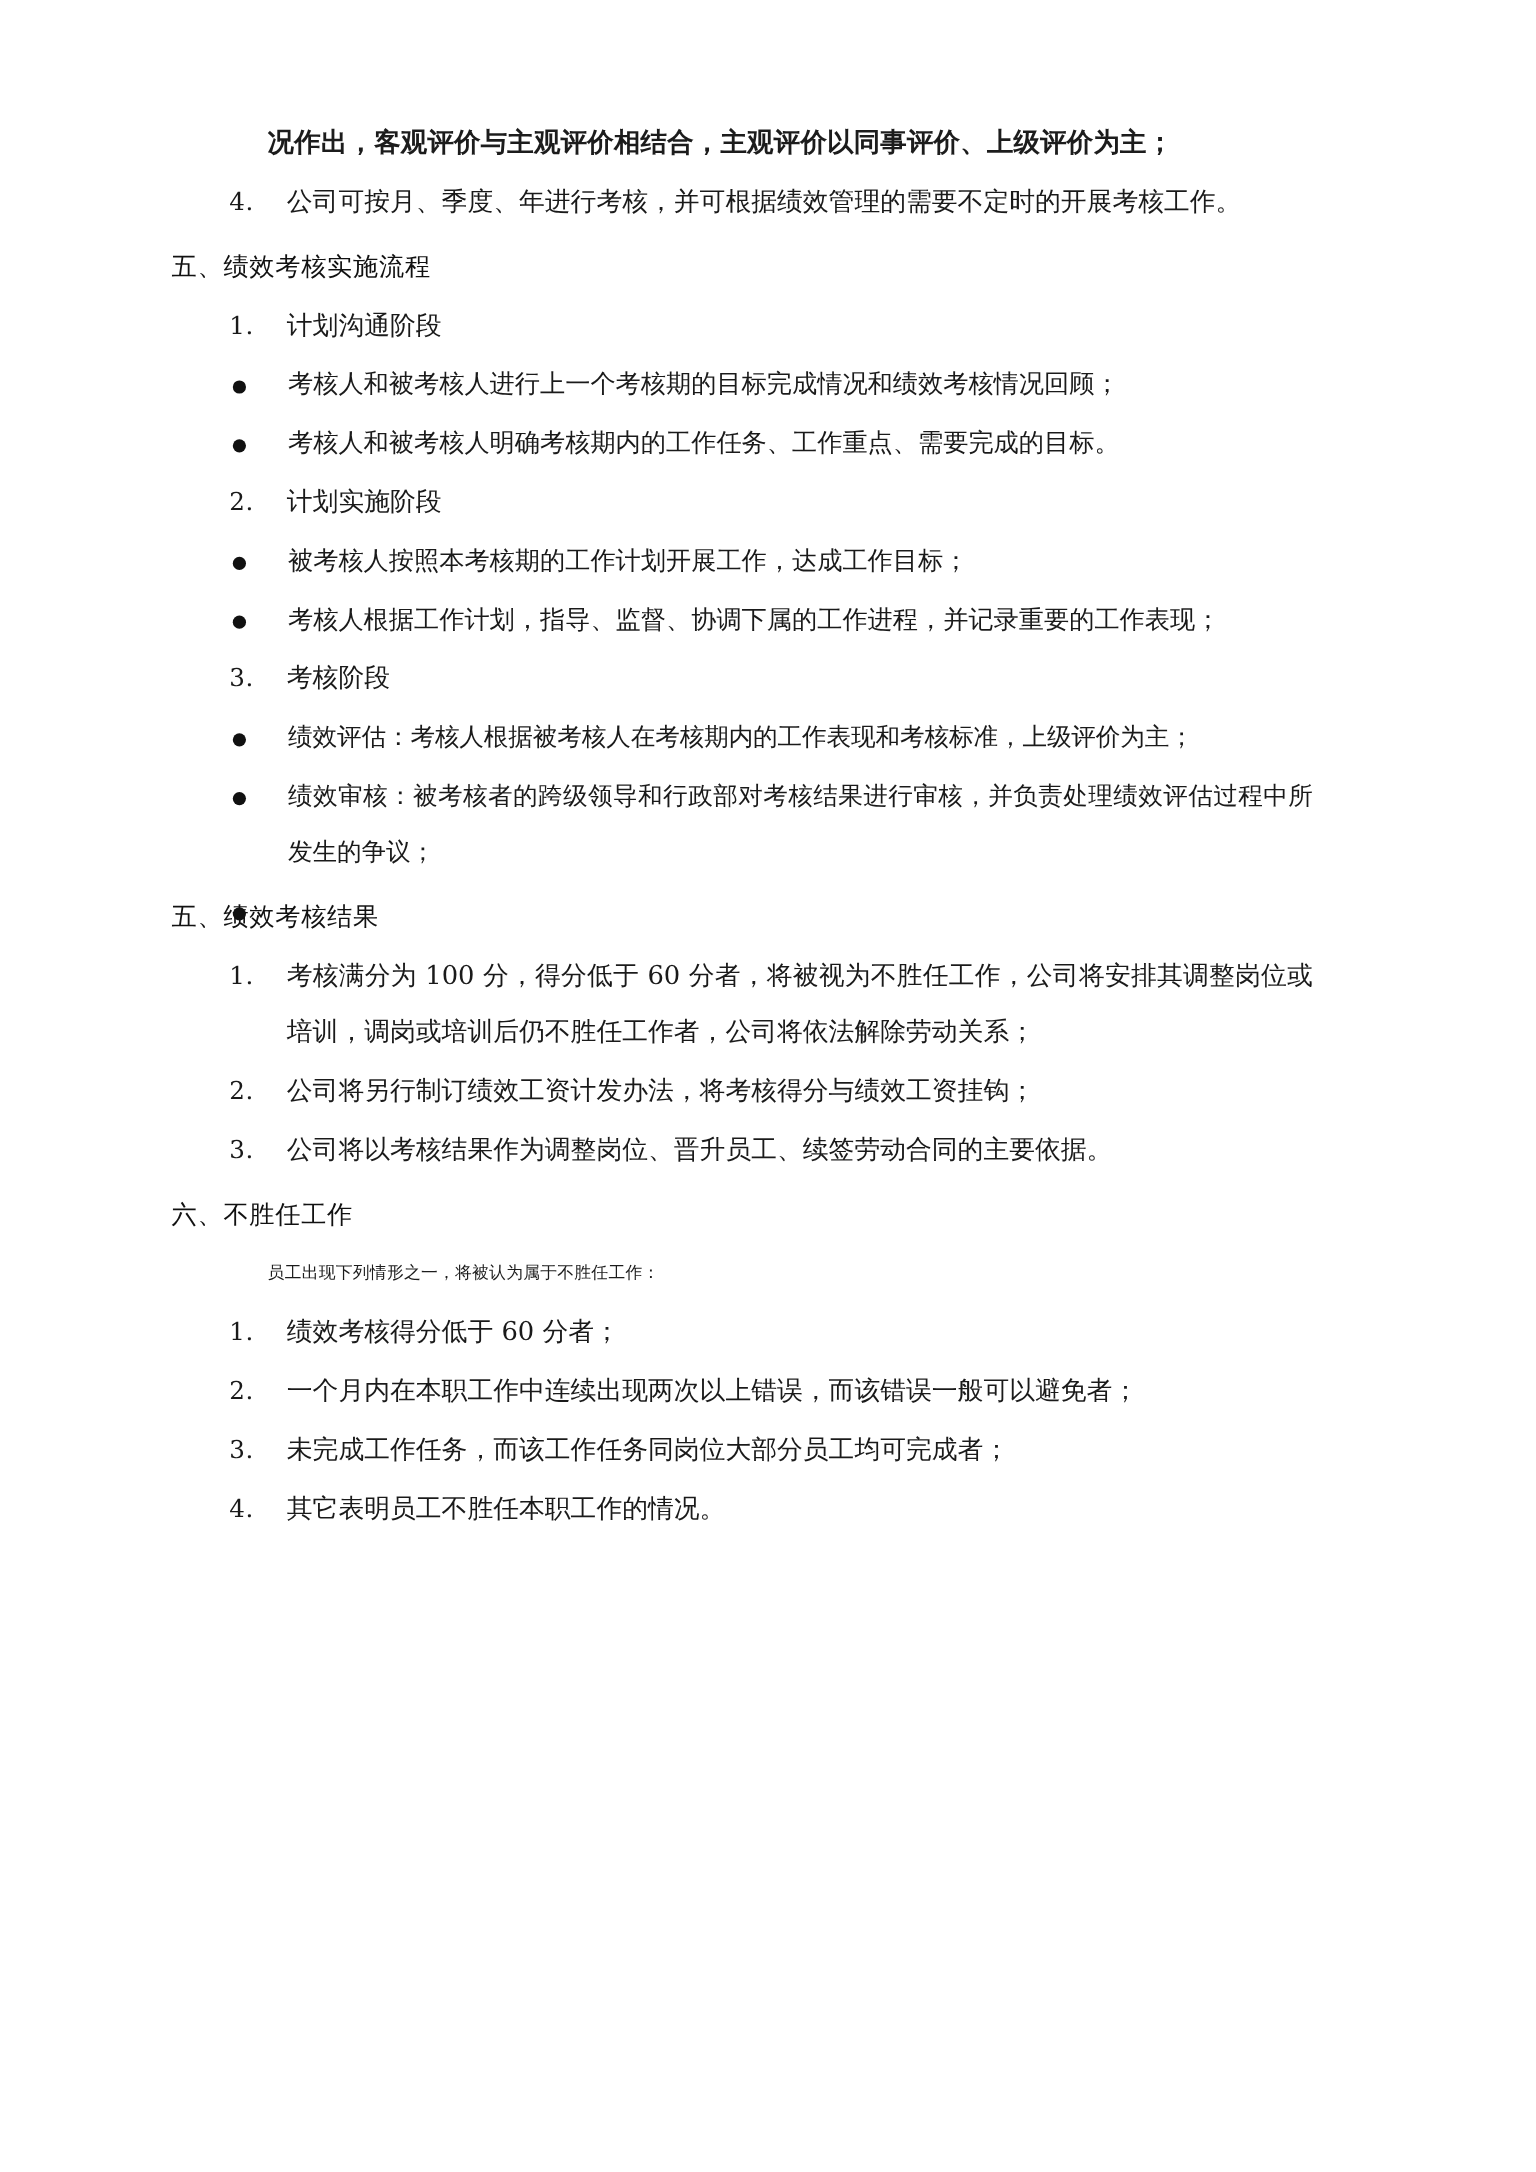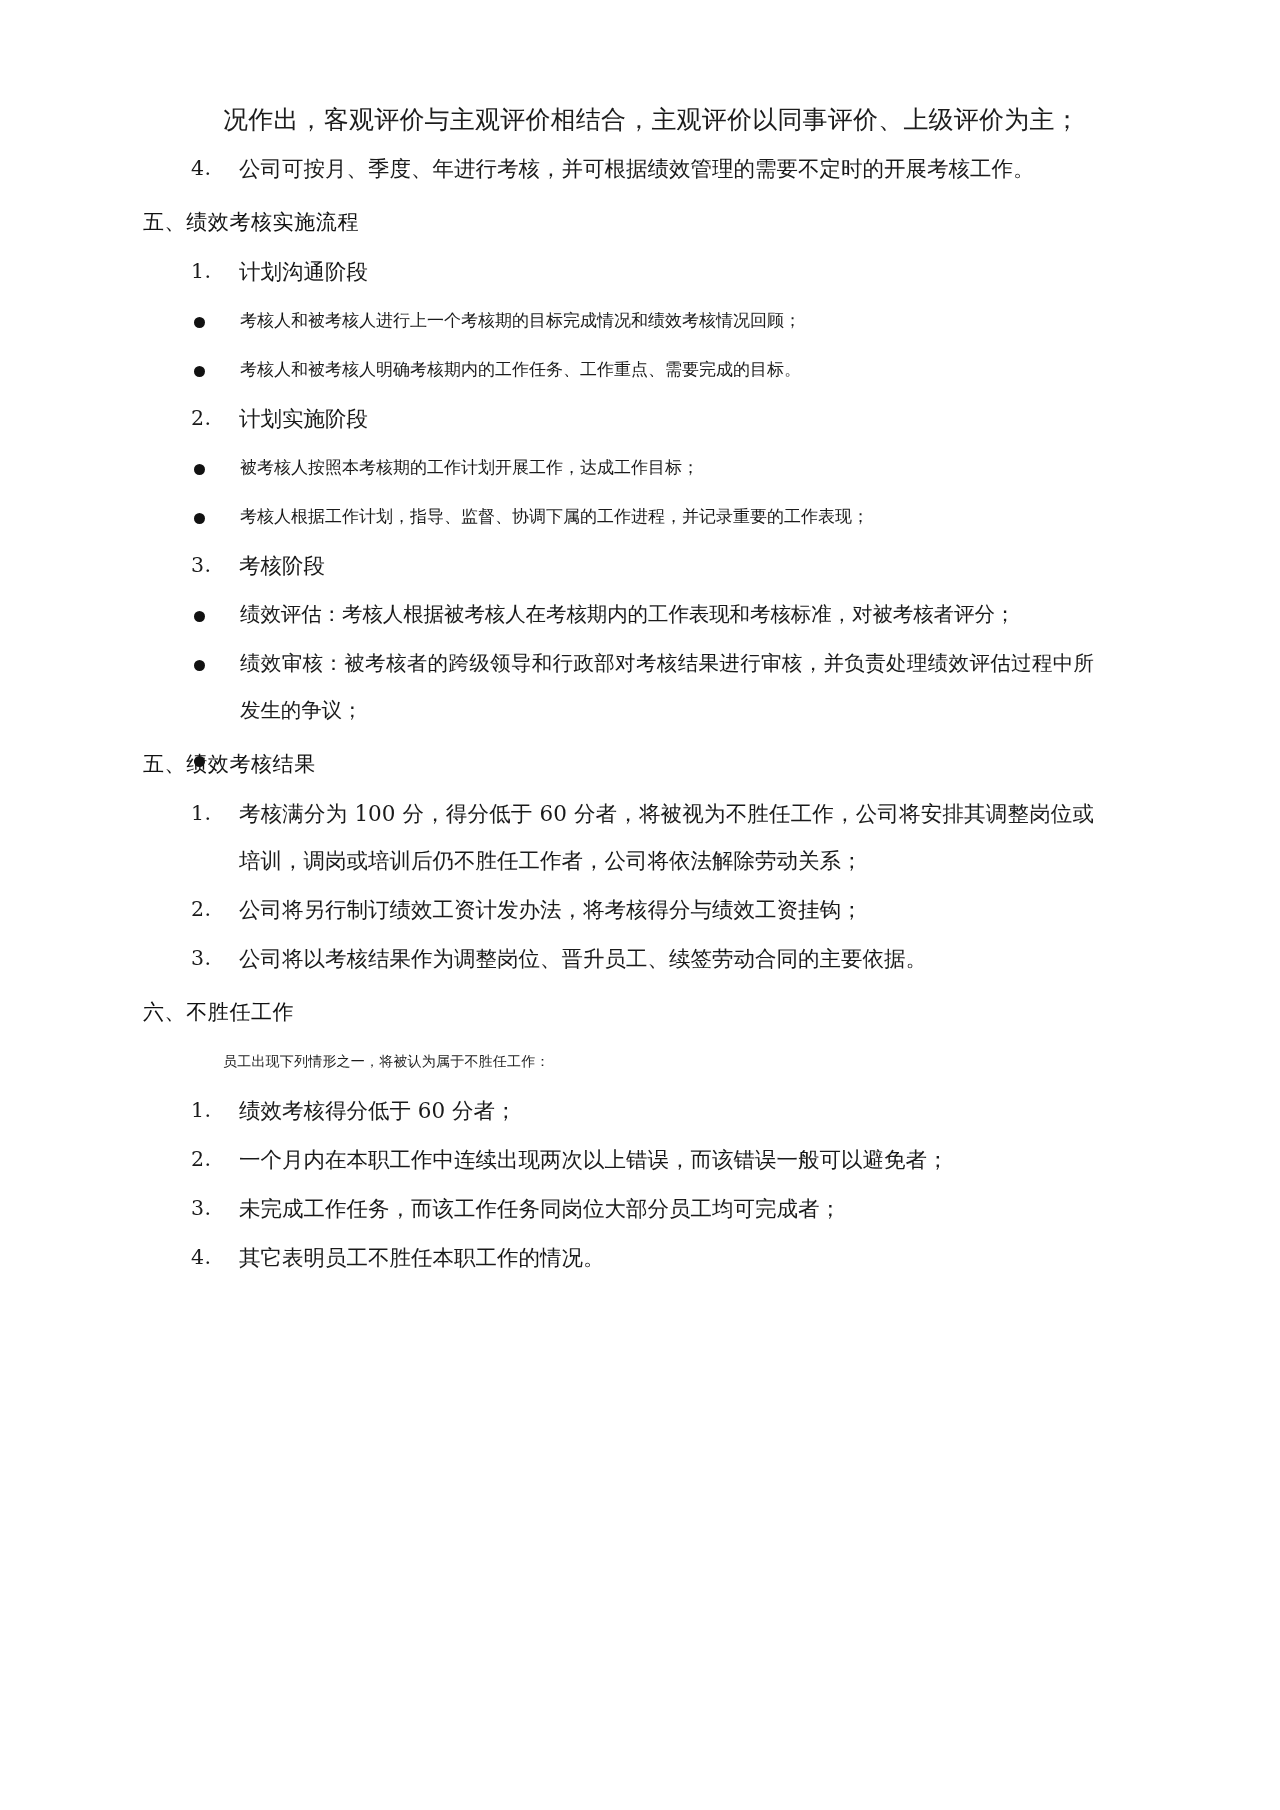--- a/index.html
+++ b/index.html
@@ -77,21 +77,21 @@
     letter-spacing: 0.5px;
   }
 
   
   .bullet-item {
     position: relative;
     padding-left: 58px;
     margin-left: 39px;
     margin-bottom: 2px;
     line-height: 47px;
-    font-size: 17px;
+    font-size: 21px;
     text-align: justify;
     text-justify: inter-ideograph;
   }
   .bullet-item > .dot {
     position: absolute;
     left: 12px;
     top: 20px;
     width: 11px;
     height: 11px;
     border-radius: 50%;
@@ -111,22 +111,23 @@
     margin-left: 80px;
     line-height: 47px;
     font-size: 14px;
     margin-bottom: 2px;
   }
 
   
   .cont-first {
     margin-left: 80px;
     line-height: 47px;
-    font-size: 25px;
-    margin-bottom: 2px;
+    font-size: 22px;
+    margin-bottom: 2px;
+    font-weight: bold;
   }
 
   .nowrap-num {
     font-family: "DejaVu Serif", "Liberation Serif", serif;
   }
 </style>
 </head>
 <body>
 
 <div class="page">
@@ -171,21 +172,21 @@
       <span>考核人根据工作计划，指导、监督、协调下属的工作进程，并记录重要的工作表现；</span>
     </div>
 
     <div class="num-item">
       <span class="marker nowrap-num">3.</span>
       <span>考核阶段</span>
     </div>
 
     <div class="bullet-item hei">
       <span class="dot"></span>
-      <span>绩效评估：考核人根据被考核人在考核期内的工作表现和考核标准，对被考核者评分；</span>
+      <span>绩效评估：考核人根据被考核人在考核期内的工作表现和考核标准，上级评价为主；</span>
     </div>
 
     <div class="bullet-item hei">
       <span class="dot"></span>
       <span>绩效审核：被考核者的跨级领导和行政部对考核结果进行审核，并负责处理绩效评估过程中所发生的争议；</span>
     </div>
 
     <div class="bullet-item hei">
       <span class="dot"></span>
     </div>

